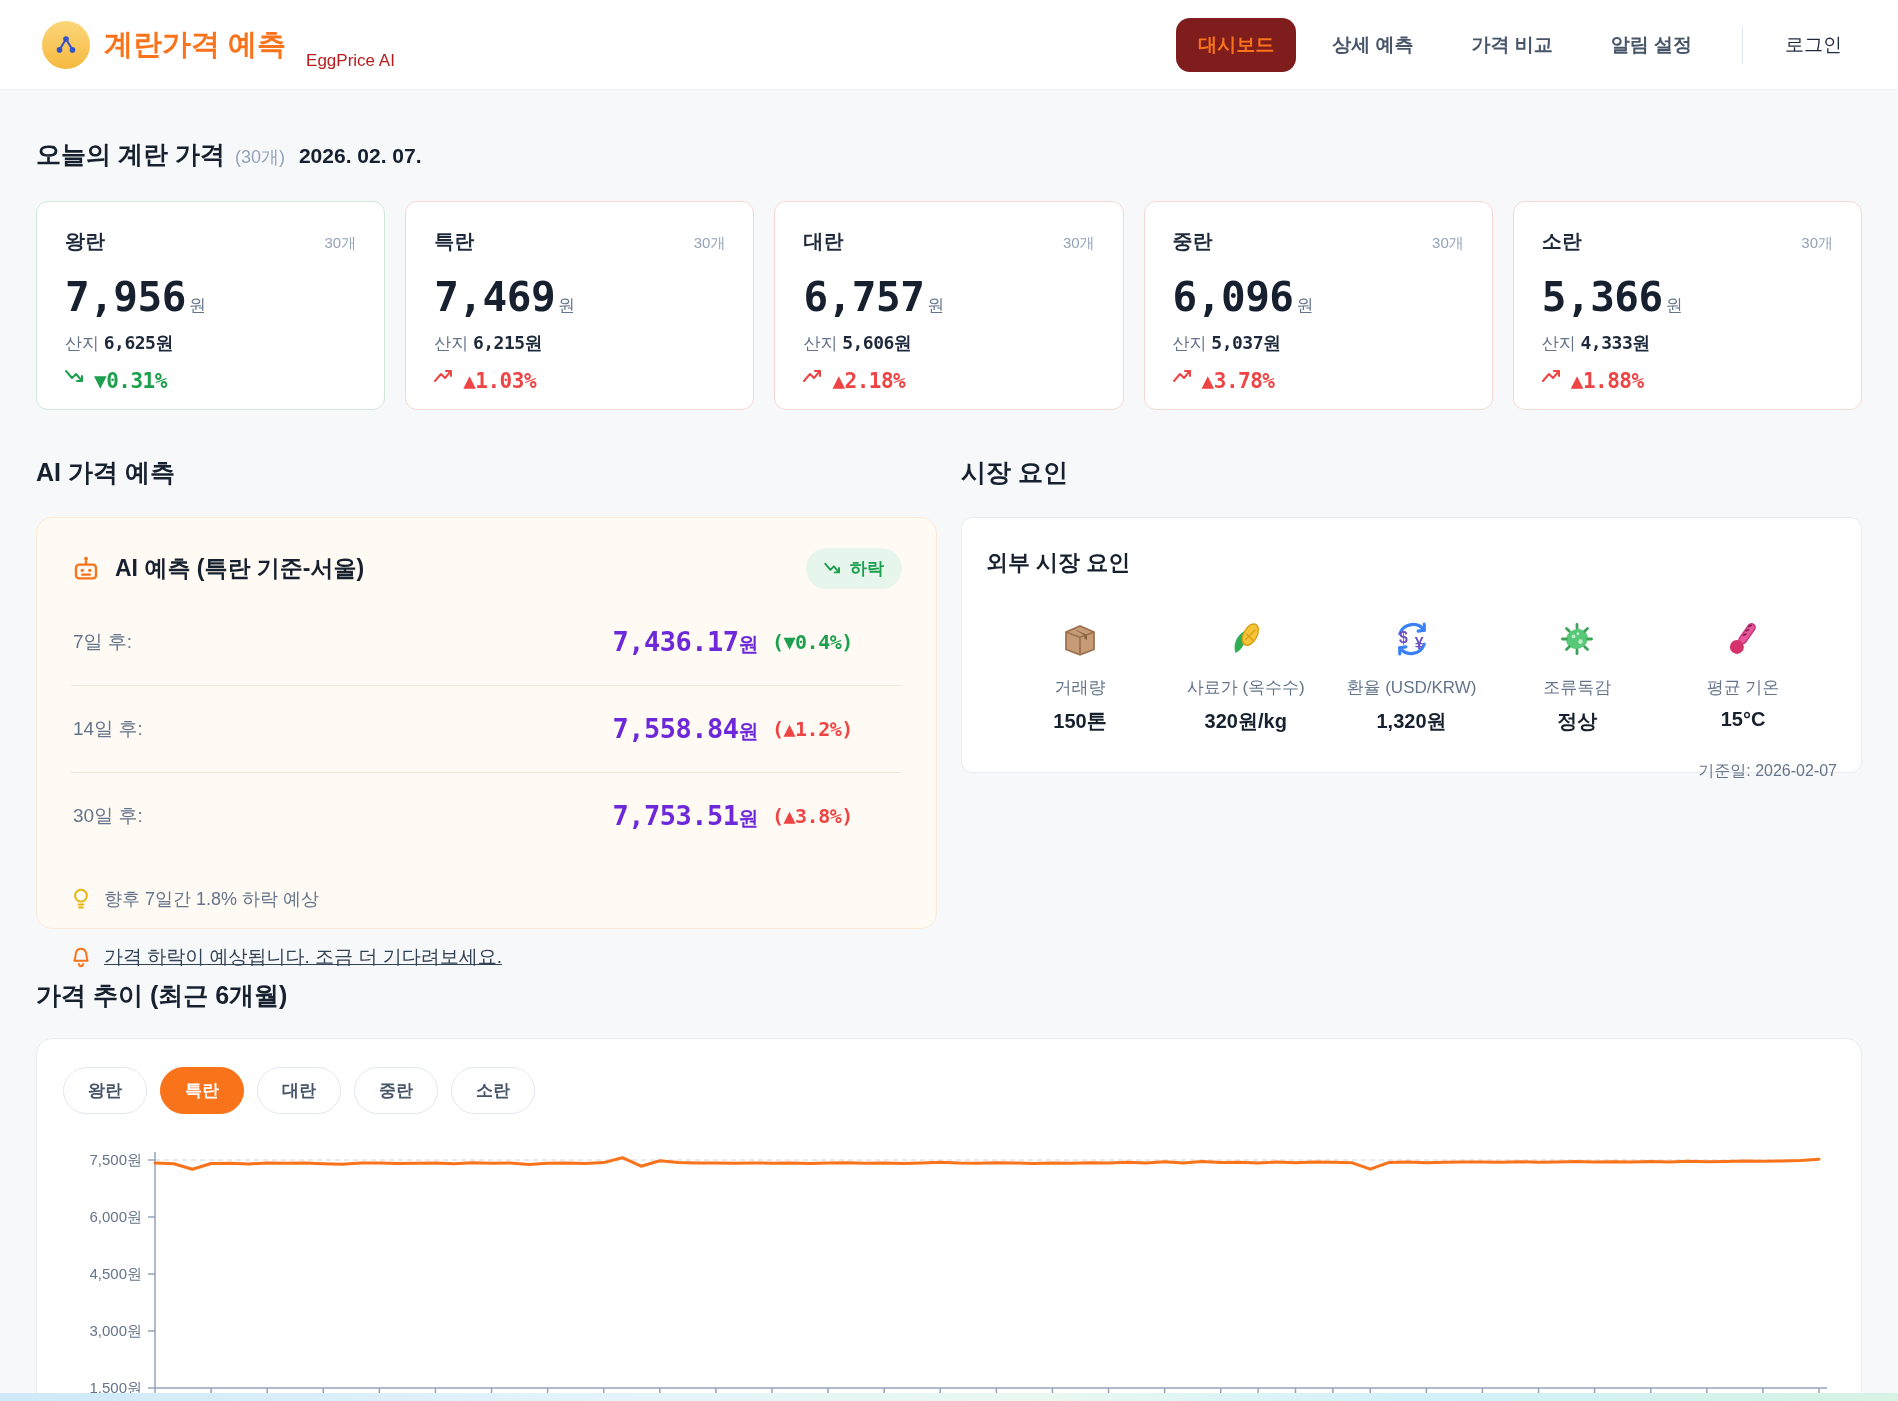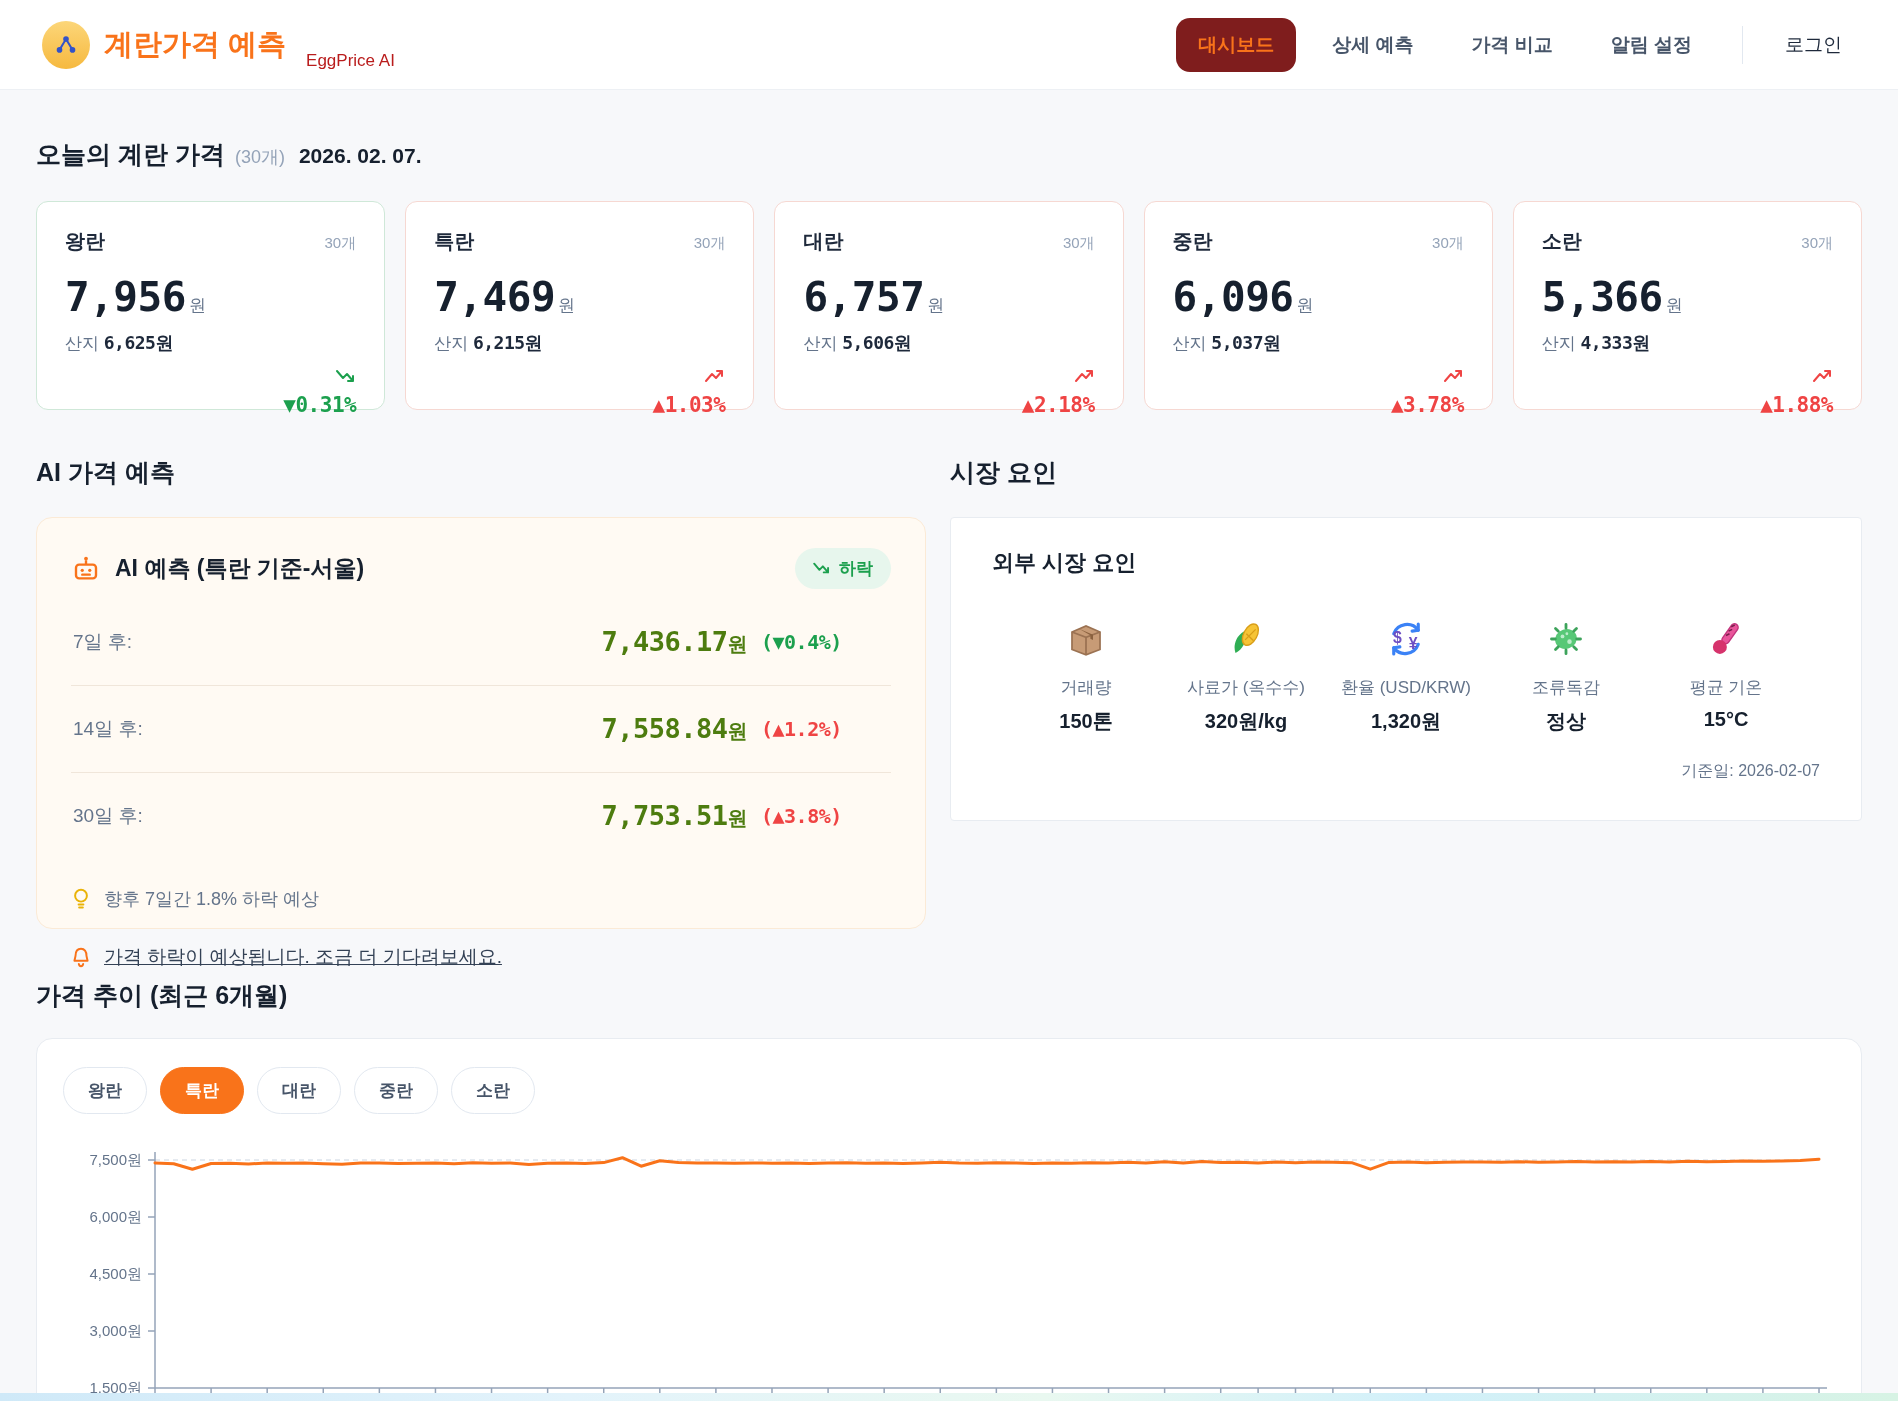--- a/index.html
+++ b/index.html
@@ -47,21 +47,21 @@
   }
   .egg-card.down { border-color:#cfe8d8; }
   .egg-card.up   { border-color:#f6d8d2; }
   .egg-card-top { display:flex; justify-content:space-between; align-items:baseline; }
   .egg-grade { font-size:20px; font-weight:bold; color:#1e293b; }
   .egg-count { font-size:15px; color:#94a3b8; }
   .egg-price { margin-top:18px; font-size:41px; color:#16202e; }
   .egg-price .unit { font-size:17px; color:#64748b; font-weight:normal; font-family:"Liberation Sans",sans-serif; margin-left:3px; }
   .egg-origin { margin-top:10px; font-size:17px; color:#64748b; }
   .egg-origin b { color:#1e293b; font-size:18px; }
-  .egg-change { margin-top:14px; font-size:21px; display:flex; align-items:flex-end; gap:9px;flex-direction:column; }
+  .egg-change { margin-top:14px; font-size:21px; display:flex; align-items:flex-start; gap:9px; }
   .egg-change.down { color:#1ca04e; }
   .egg-change.up { color:#ef4444; }
 
   
   .two-col { display:grid; grid-template-columns:1fr 1fr; gap:24px; margin-top:46px; }
   .col-head { font-size:25px; font-weight:bold; color:#16202e; }
 
   .ai-card {
     margin-top:28px; background:#fffaf3; border:1px solid #fbead6; border-radius:16px;
     padding:30px 34px; height:412px;
@@ -71,32 +71,32 @@
   .ai-badge {
     margin-left:auto; background:#e7f6ed; color:#1ca04e; font-size:17px; font-weight:bold;
     border-radius:999px; padding:9px 18px; display:flex; align-items:center; gap:8px;
   }
   .ai-row {
     display:flex; align-items:center; padding:27px 2px;
   }
   .ai-row:not(:last-child) { border-bottom:1px solid #f0e6da; }
   .ai-rows { margin-top:10px; }
   .ai-row-label { font-size:19px; color:#64748b; }
-  .ai-row-value { margin-left:auto; font-size:27px; color:#4d7c0f; }
+  .ai-row-value { margin-left:auto; font-size:27px; color:#6d28d9; }
   .ai-row-value .unit { font-size:20px; font-family:"Liberation Sans",sans-serif; font-weight:bold; }
   .ai-row-pct { font-size:20px; margin-left:14px; width:128px; }
   .ai-row-pct.down { color:#1ca04e; }
   .ai-row-pct.up { color:#ef4444; }
   .ai-notes { margin-top:28px; display:flex; flex-direction:column; gap:33px; }
   .ai-note { display:flex; align-items:center; gap:13px; font-size:18px; color:#64748b; }
   .ai-note.strong { color:#334155; font-size:19px;text-decoration:underline; }
 
   .market-card {
-    margin-top:28px; background:#fff; border:1px solid #e8ecf1; border-radius:4px;
-    padding:30px 41px; height:304px;
+    margin-top:28px; background:#fff; border:1px solid #e8ecf1; border-radius:11px;
+    padding:30px 24px; height:256px;
   }
   .market-title { font-size:22px; font-weight:bold; color:#16202e; }
   .factors { display:flex; justify-content:space-between; margin-top:38px; padding:0 14px; }
   .factor { display:flex; flex-direction:column; align-items:center; width:160px; }
   .factor-icon { height:46px; display:flex; align-items:center; justify-content:center; }
   .factor-label { margin-top:14px; font-size:17px; color:#64748b; white-space:nowrap; }
   .factor-value { margin-top:9px; font-size:20px; font-weight:bold; color:#16202e; }
   .base-date { margin-top:26px; text-align:right; font-size:16px; color:#64748b; }
 
   

